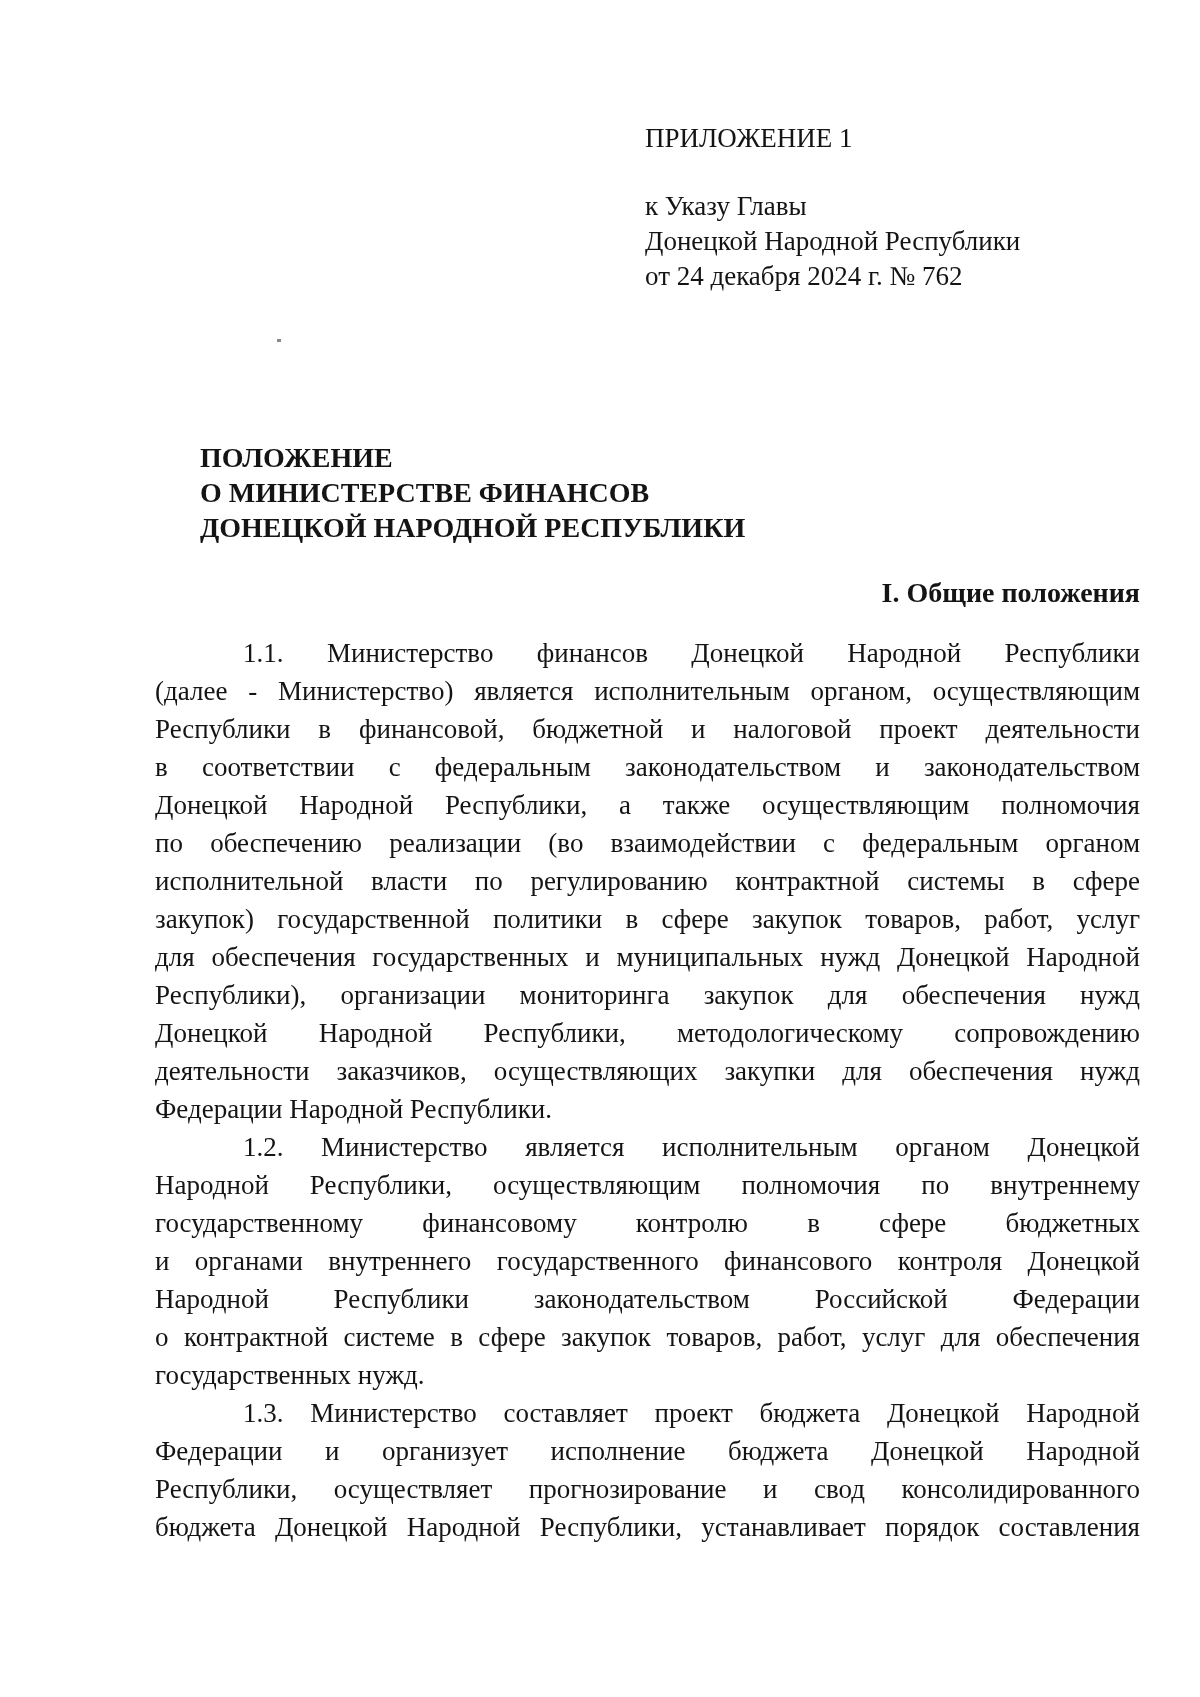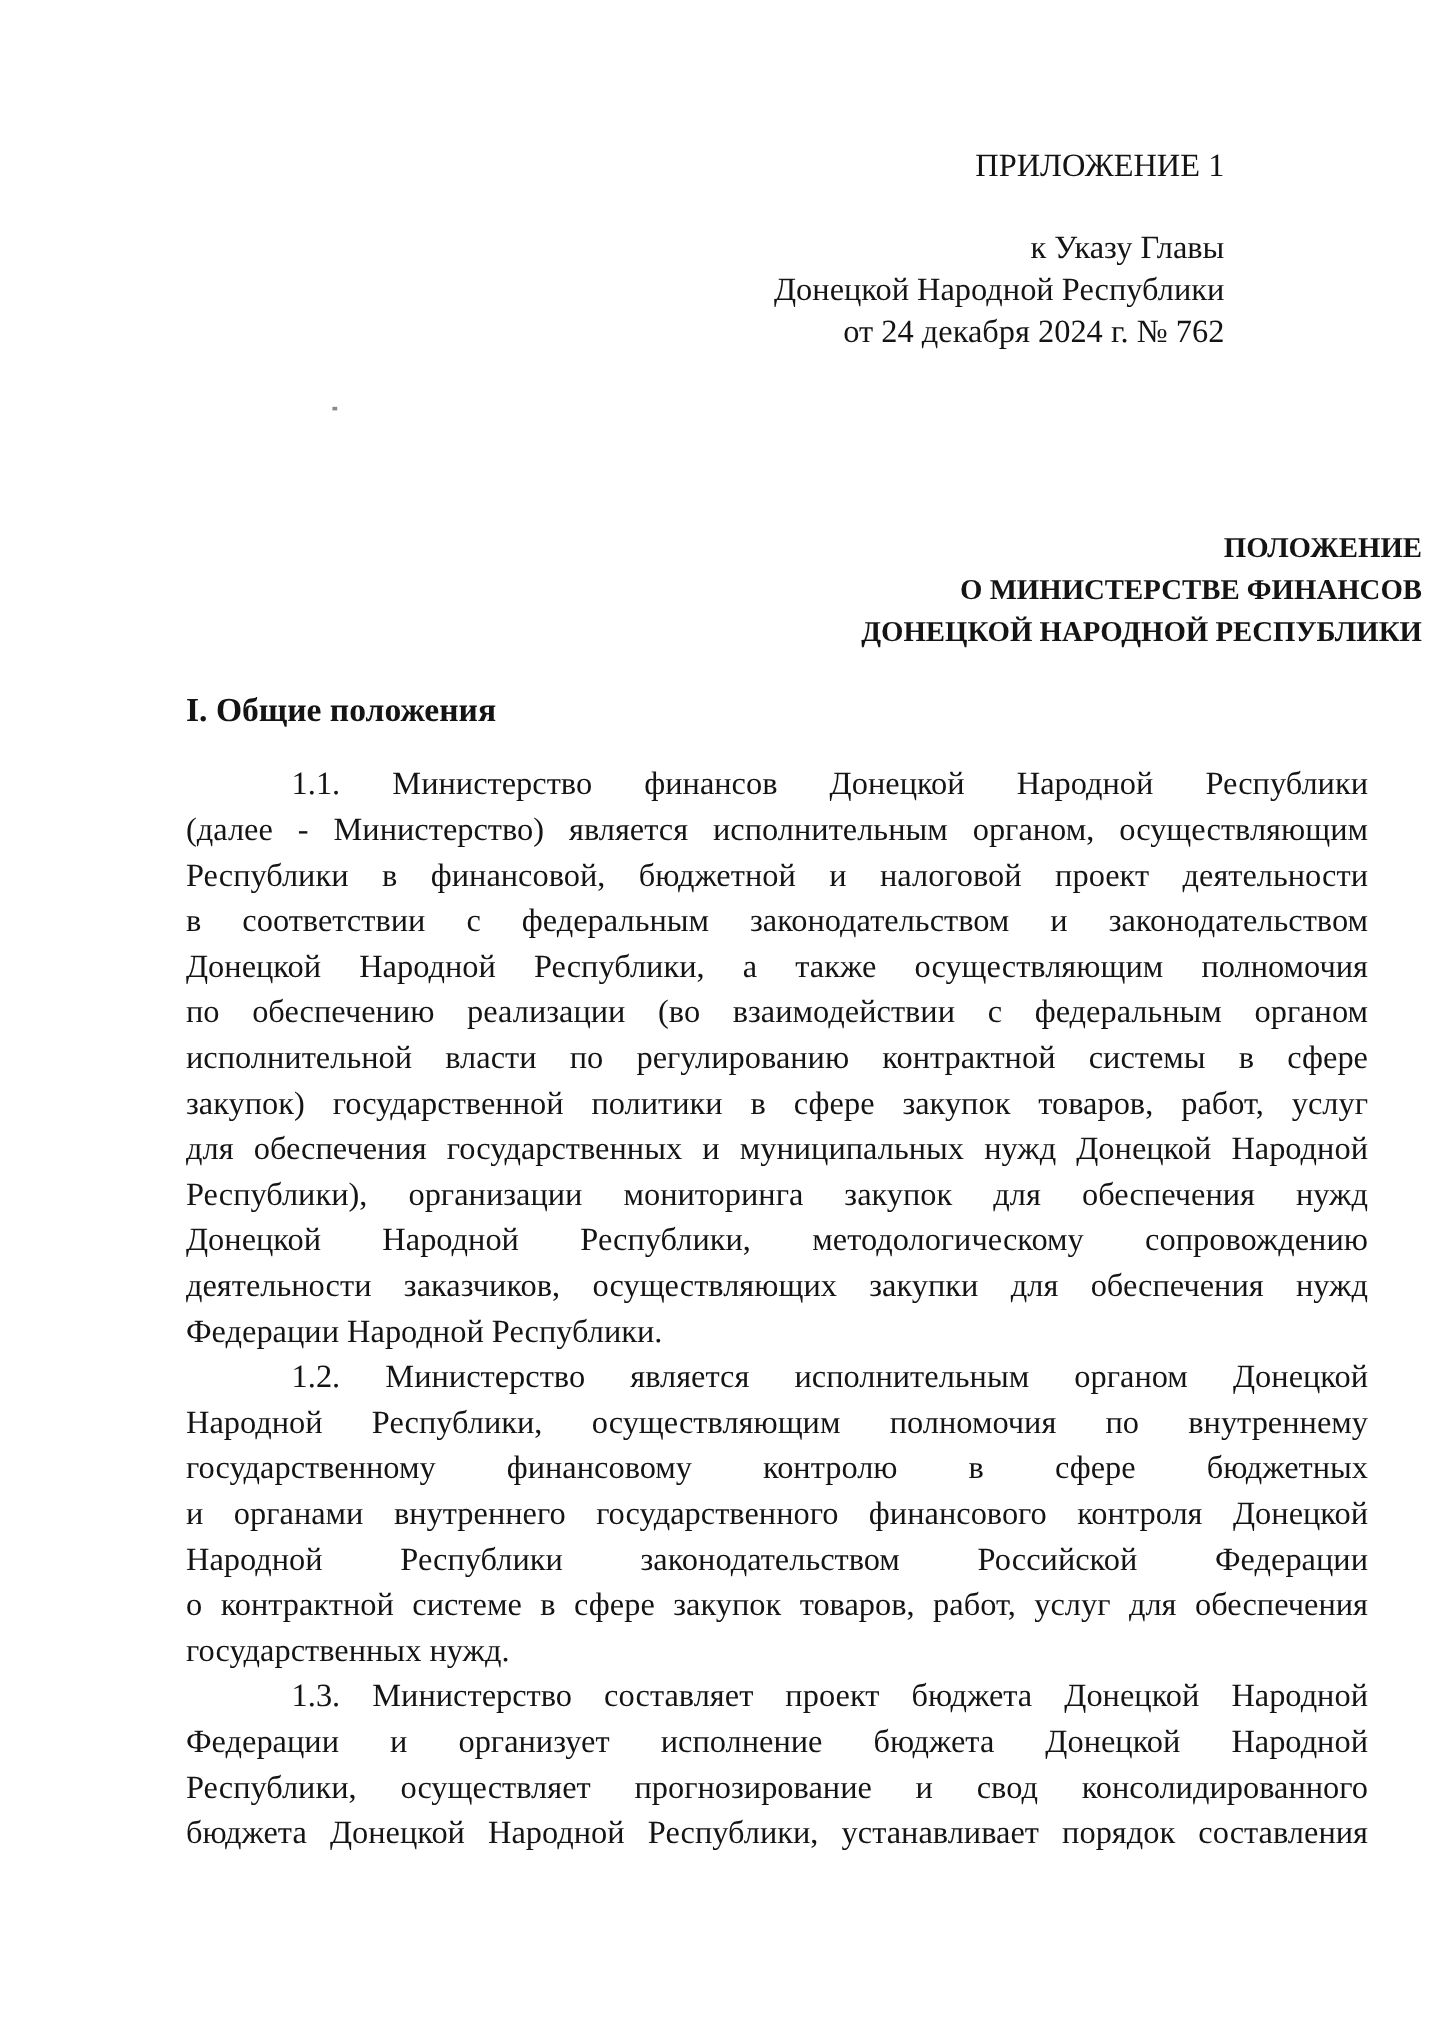--- a/index.html
+++ b/index.html
@@ -16,43 +16,43 @@
     color: #141414;
     overflow: hidden;
   }
   
   .appendix {
     position: absolute;
     left: 645px;
     top: 121px;
     font-size: 27px;
     line-height: 35px;
-    text-align: right;
+    text-align: left;
   }
   .appendix-ref {
     margin-top: 33px;
   }
   
   .doc-title {
     position: absolute;
     left: 200px;
     top: 440px;
     width: 985px;
-    text-align: right;
+    text-align: left;
     font-weight: bold;
-    font-size: 24px;
+    font-size: 28px;
     line-height: 35px;
   }
   
   .section-heading {
     position: absolute;
     left: 155px;
     top: 577px;
     width: 985px;
-    text-align: left;
+    text-align: right;
     font-weight: bold;
     font-size: 28px;
     line-height: 32px;
   }
   
   .body-text {
     position: absolute;
     left: 155px;
     top: 634px;
     width: 985px;

